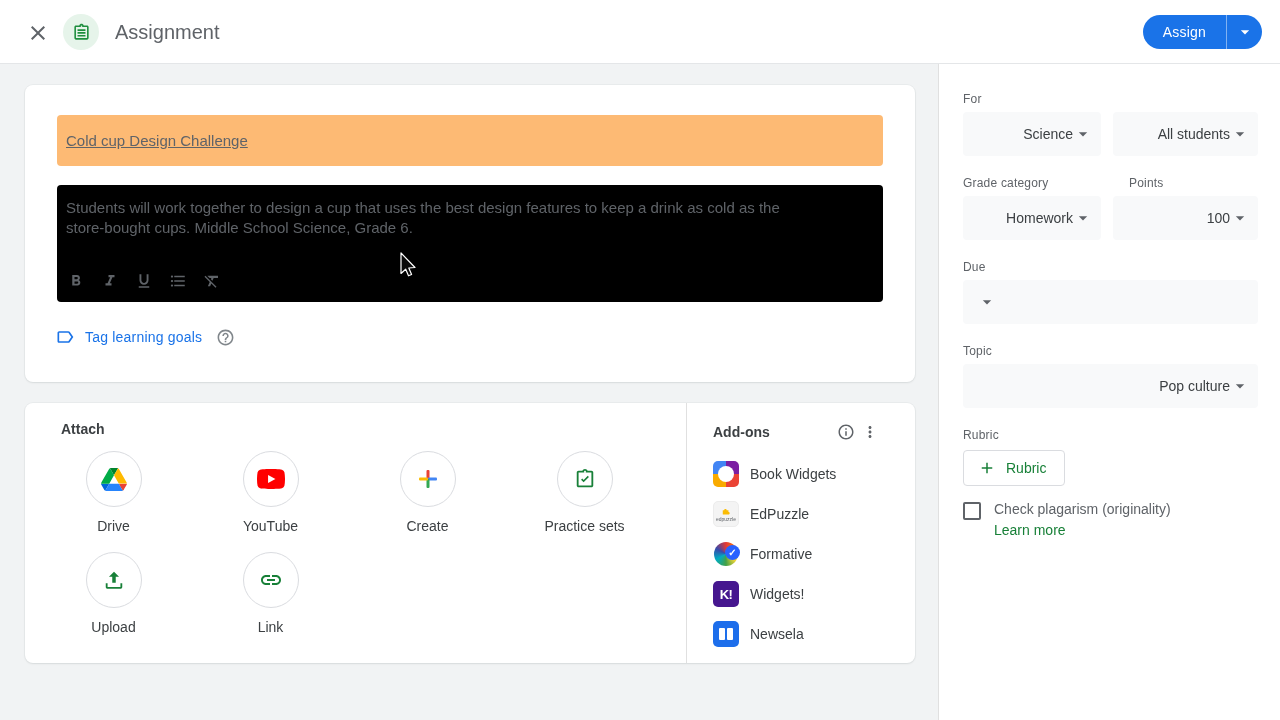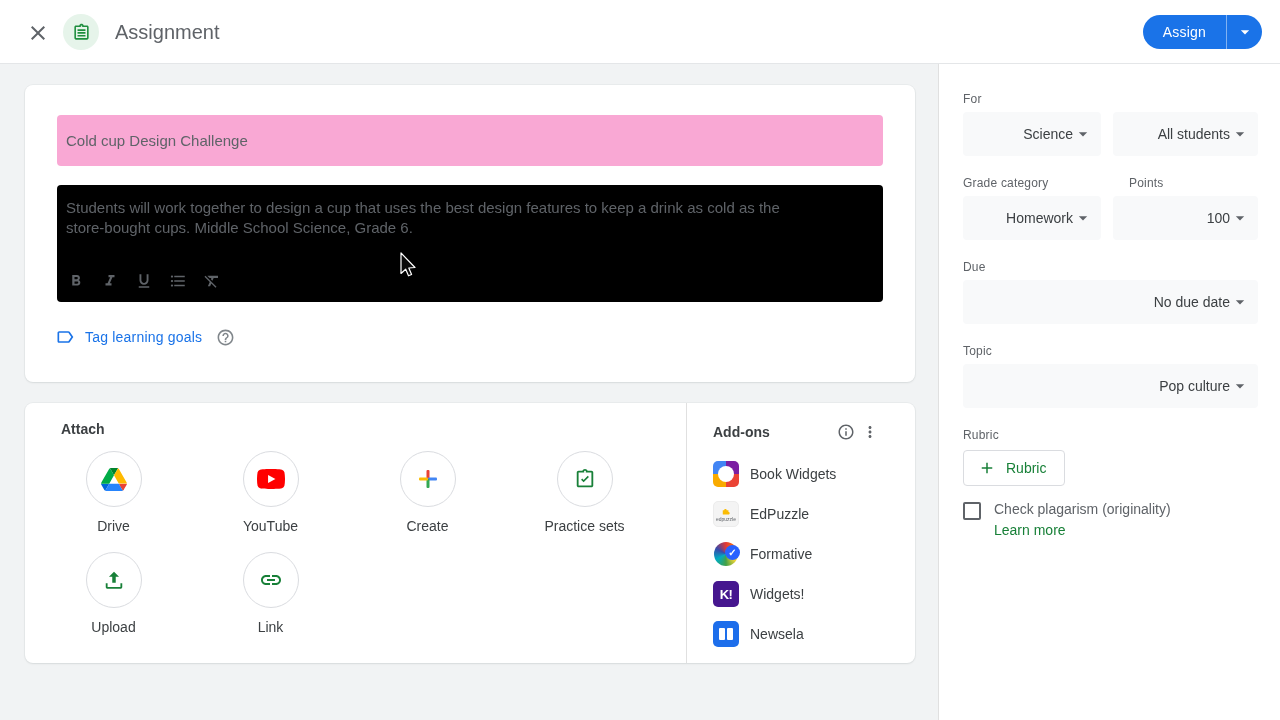--- a/index.html
+++ b/index.html
@@ -29,22 +29,22 @@
 
   
   .body { display:flex; height:656px; }
   .main { width:938px; background:#f1f3f4; position:relative; }
   .card { position:absolute; background:#fff; border-radius:8px;
           box-shadow:0 1px 2px rgba(60,64,67,.10), 0 0 0 1px rgba(60,64,67,.04); }
 
   
   .form-card { left:25px; top:21px; width:890px; height:297px; }
   .title-field { position:absolute; left:32px; top:30px; width:826px; height:51px;
-                 background:#f9a8d4; border:none; border-radius:4px; font-family:inherit;
-                 font-size:15px; color:#5f6368; padding:0 12px 0 9px; }
+                 background:#fdba74; border:none; border-radius:4px; font-family:inherit;
+                 font-size:15px; color:#5f6368; padding:0 12px 0 9px;text-decoration:underline; }
   .desc-field { position:absolute; left:32px; top:100px; width:826px; height:117px;
                 background:#000000; border-radius:4px; }
   .desc-text { position:absolute; left:9px; top:13px; width:755px; font-size:15px;
                line-height:19.5px; color:#5f6368; }
   .fmt-toolbar { position:absolute; left:2px; bottom:4px; display:flex; }
   .fmt-btn { width:34px; height:34px; background:none; border:none; cursor:pointer;
              color:#5f6368; display:flex; align-items:center; justify-content:center; }
   .tag-row { position:absolute; left:30px; top:242px; display:flex; align-items:center; }
   .tag-link { display:flex; align-items:center; gap:10px; background:none; border:none;
               cursor:pointer; color:#1a73e8; font-family:inherit; font-size:14px;
@@ -377,21 +377,20 @@
             <span class="select-value">100</span>
             <svg class="arrow" width="20" height="20" viewBox="0 0 24 24">
                 <path fill="currentColor" d="M7 10l5 5 5-5z"></path>
               </svg>
           </div>
         </div>
       </div>
 
       <div class="field-label gap20">Due</div>
       <div class="select">
-        <span class="select-value">No due date</span>
         <svg class="arrow" width="20" height="20" viewBox="0 0 24 24">
             <path fill="currentColor" d="M7 10l5 5 5-5z"></path>
           </svg>
       </div>
 
       <div class="field-label gap20">Topic</div>
       <div class="select">
         <span class="select-value">Pop culture</span>
         <svg class="arrow" width="20" height="20" viewBox="0 0 24 24">
             <path fill="currentColor" d="M7 10l5 5 5-5z"></path>

